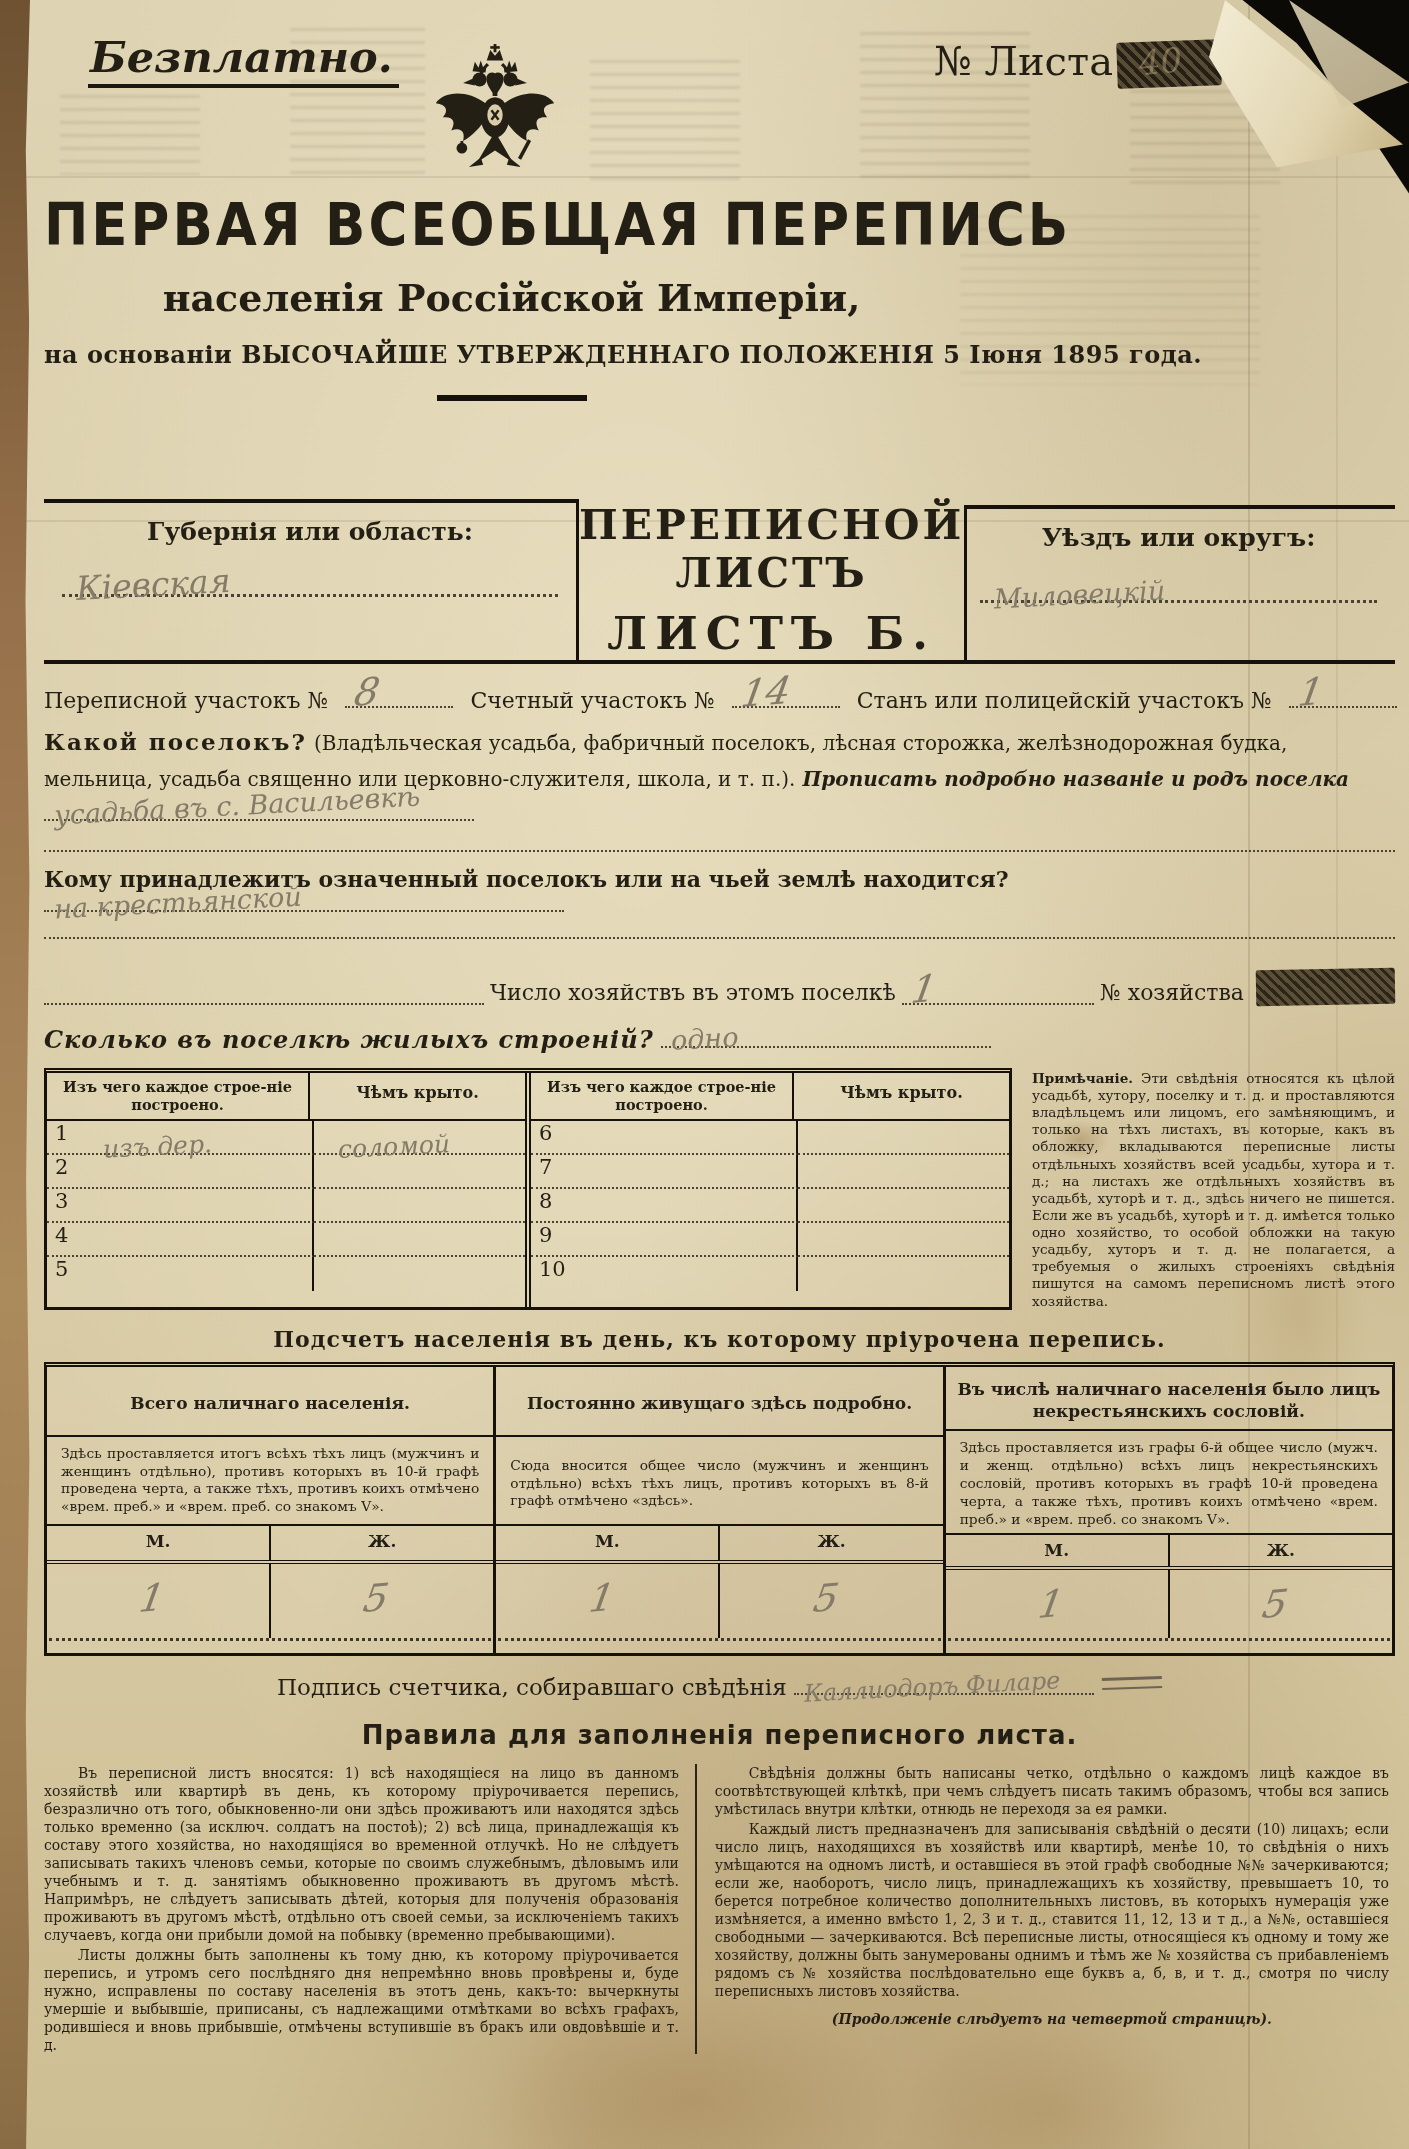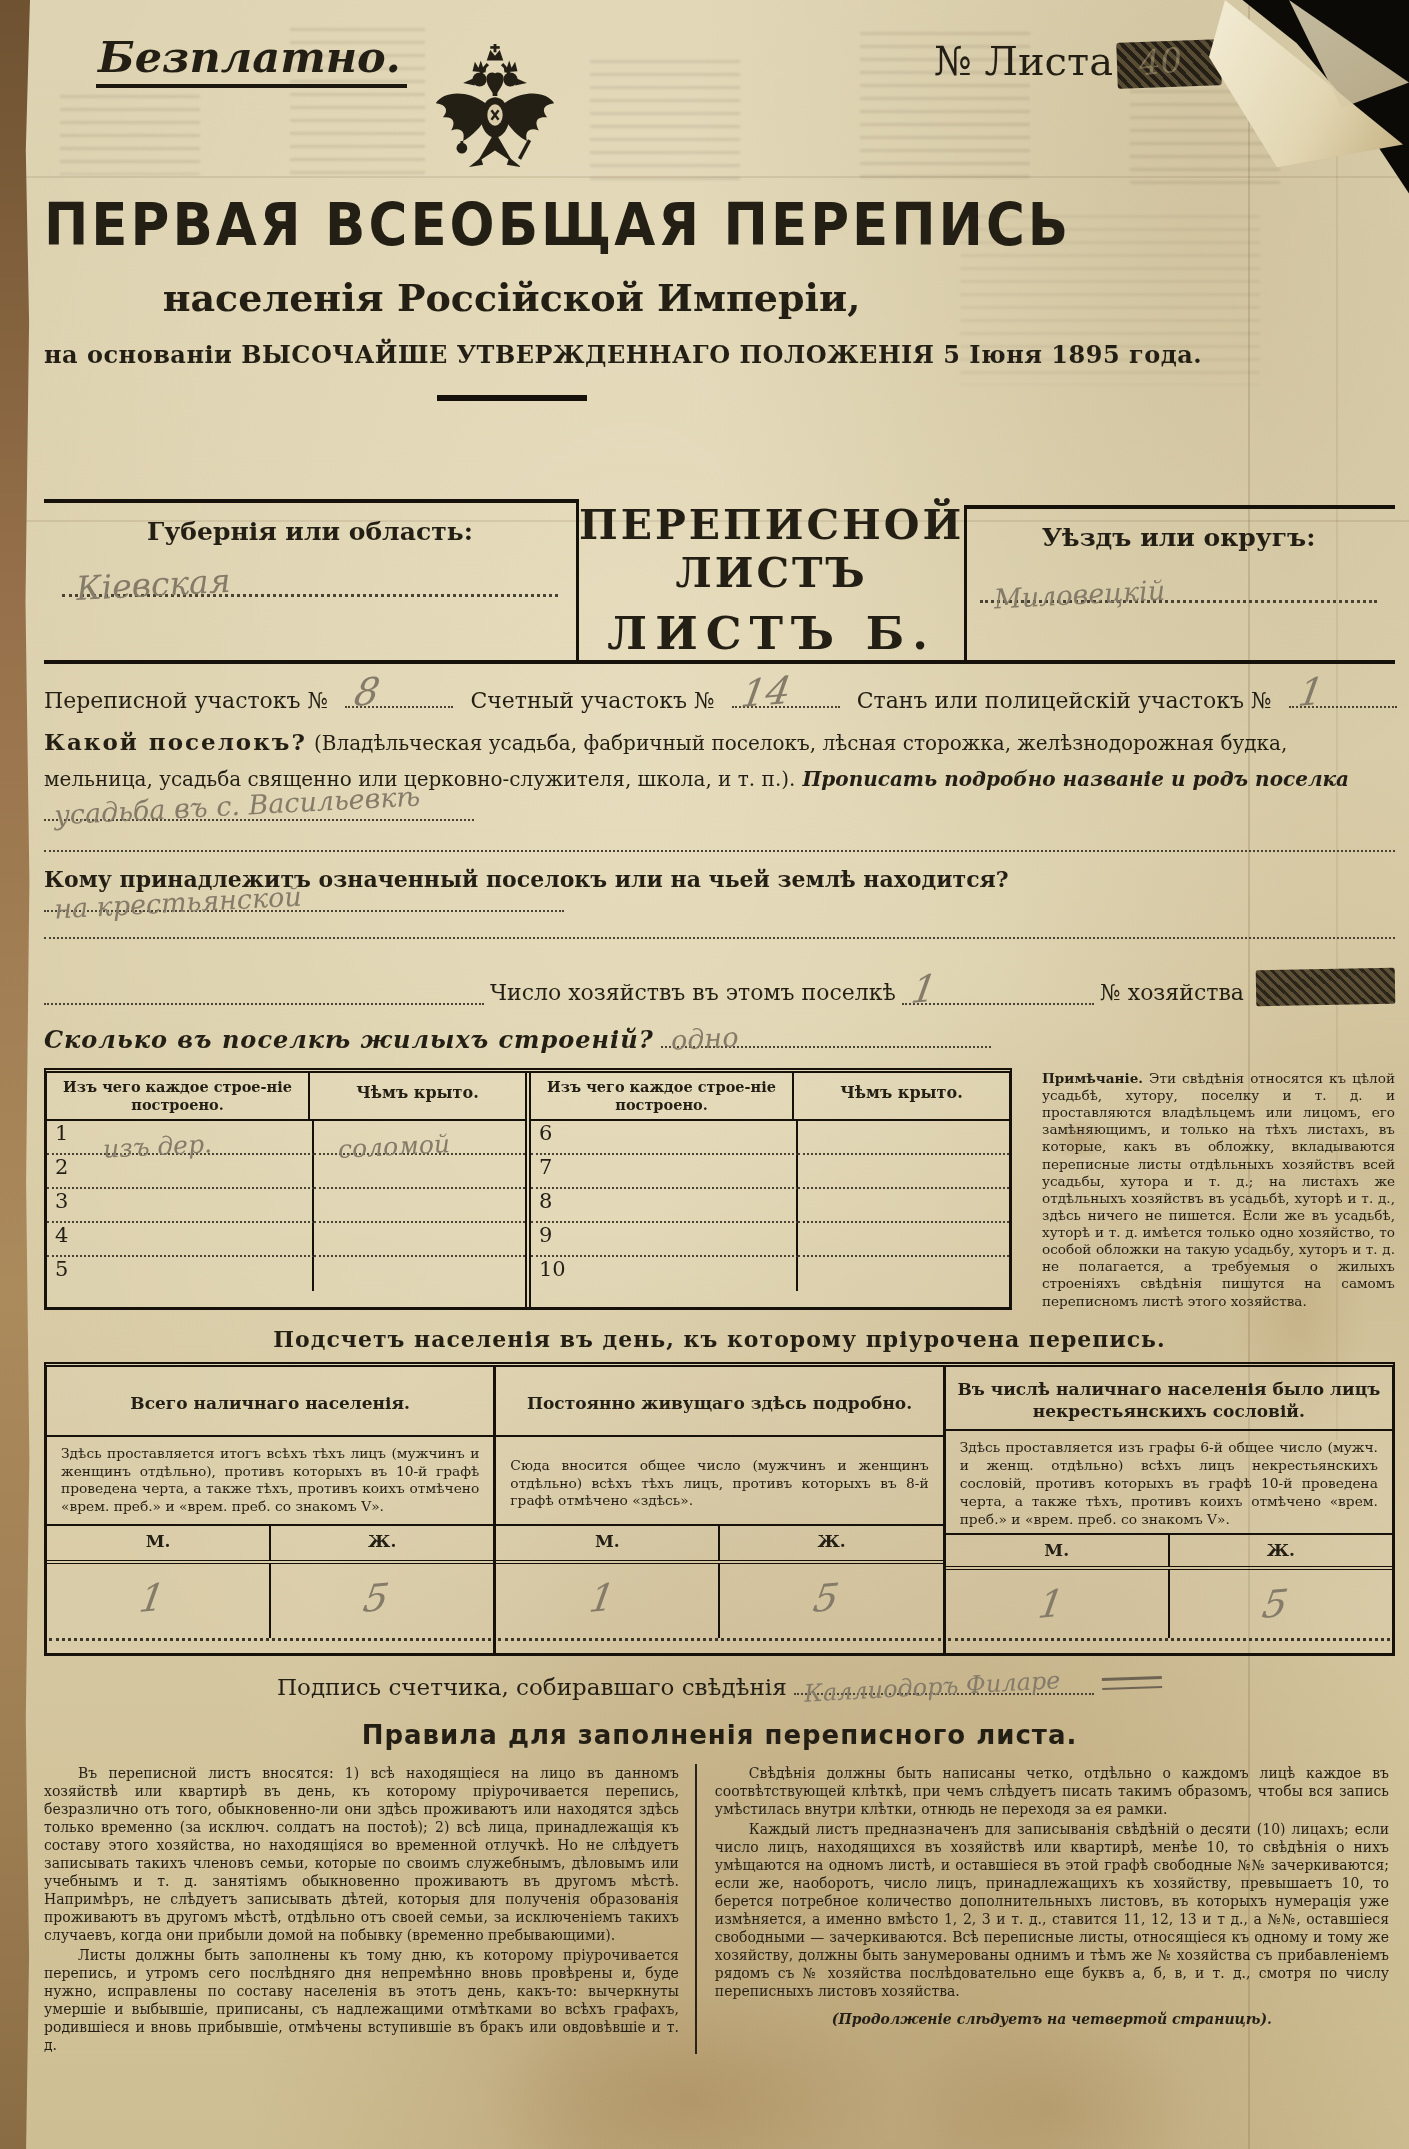--- a/index.html
+++ b/index.html
@@ -29,21 +29,21 @@
   .cr1{left:1248px;top:0;width:2px;height:2149px;}
   .cr2{left:1336px;top:40px;width:2px;height:1400px;opacity:.5;}
   .hline{position:absolute;left:0;width:1409px;height:2px;background:rgba(110,92,62,.14);z-index:1;}
   .ghost{position:absolute;z-index:1;opacity:.12;filter:blur(1px);
     background:repeating-linear-gradient(180deg,rgba(70,58,38,.85) 0 3px,transparent 3px 13px);}
   .stain{position:absolute;border-radius:50%;z-index:1;pointer-events:none;}
   
   .content{position:relative;z-index:3;padding:26px 14px 0 44px;}
   .b{font-weight:bold;}
   .top-row{position:relative;height:80px;}
-  .free{position:absolute;left:52px;top:6px;font-size:43px;font-weight:bold;font-style:italic;
+  .free{position:absolute;left:44px;top:6px;font-size:43px;font-weight:bold;font-style:italic;
     border-bottom:4px solid #1c1810;padding:0 6px 2px 2px;}
   .sheetno{position:absolute;left:890px;top:12px;font-size:40px;white-space:nowrap;}
   .blot{display:inline-block;position:relative;width:104px;height:46px;vertical-align:-12px;margin-left:4px;
     background:repeating-linear-gradient(48deg,rgba(22,17,10,.92) 0 4px,rgba(66,54,32,.85) 4px 8px);
     border-radius:3px;transform:rotate(-2deg);}
   .blot .hw{position:absolute;left:22px;top:0;font-size:34px;color:rgba(215,198,152,.38);}
   .eagle{position:absolute;left:420px;top:44px;width:150px;height:142px;z-index:4;}
   .masthead{width:935px;text-align:center;}
   .title{margin:84px 0 0 0;font-family:"DejaVu Sans", sans-serif;font-weight:bold;
     font-size:53px;letter-spacing:3px;transform:scaleY(1.12);transform-origin:top;white-space:nowrap;}
@@ -83,21 +83,21 @@
   .households{margin-top:30px;display:flex;align-items:flex-end;}
   .lead-dots{flex:0 0 440px;border-bottom:2px dotted #4a4233;height:14px;}
   .households .lbl{margin:0 6px;white-space:nowrap;}
   .households .fill{width:210px;}
   .blot2{display:inline-block;width:152px;height:36px;margin-left:6px;border-radius:2px;
     background:repeating-linear-gradient(45deg,rgba(24,19,11,.9) 0 3px,rgba(70,58,34,.85) 3px 7px);transform:rotate(-1deg);}
   .buildings-q{margin-top:20px;font-size:24px;}
   .buildings-q .lbl{font-style:italic;font-weight:bold;letter-spacing:1px;}
   .buildings-q .fill{width:330px;}
   
-  .btable-row{display:flex;margin-top:14px;gap:30px;}
+  .btable-row{display:flex;margin-top:14px;gap:20px;}
   .btable{display:flex;border:3px solid #16120b;border-top:5px double #16120b;width:962px;flex:0 0 auto;background:rgba(235,226,198,.25);}
   .bhalf{flex:1;display:flex;flex-direction:column;}
   .bhalf.rt{border-left:6px double #16120b;}
   .bhead{display:flex;border-bottom:2px solid #16120b;}
   .bh{font-size:14.5px;font-weight:bold;text-align:center;padding:5px 4px;line-height:1.25;}
   .bh1{width:55%;border-right:2px solid #16120b;}
   .bh2{width:45%;font-size:16px;padding-top:10px;}
   .brow{display:flex;height:34px;}
   .bc{position:relative;border-bottom:2px dotted #4a4233;}
   .bc1{width:55%;border-right:2px solid #16120b;padding-left:8px;font-size:21px;}

